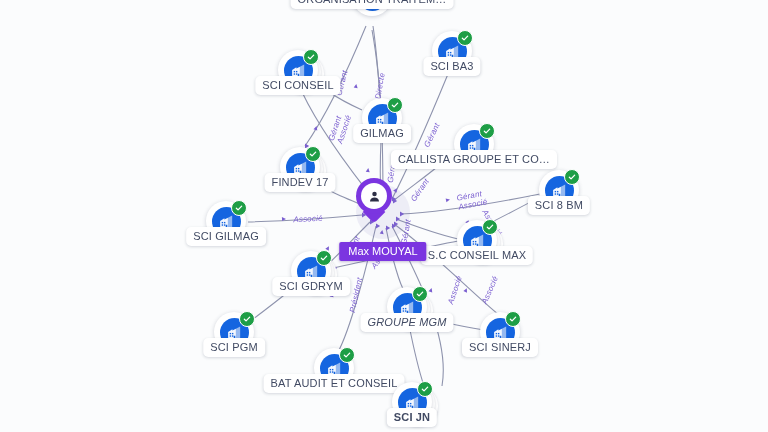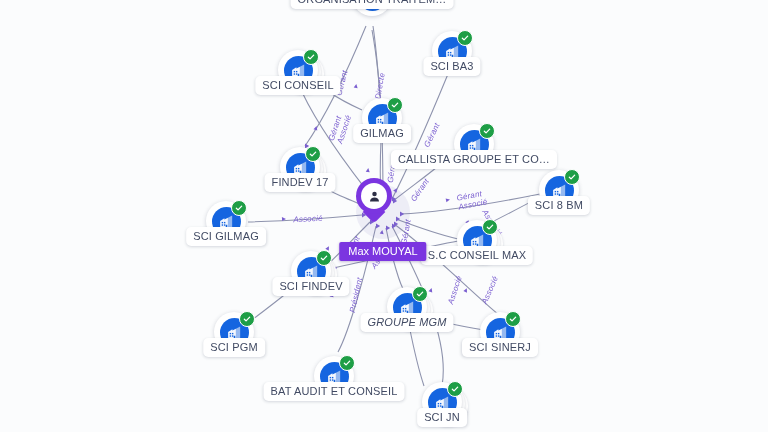--- a/index.html
+++ b/index.html
@@ -344,21 +344,21 @@
               <rect x="8.4" y="16" width="2" height="2" fill="#1565e0"></rect>
               <rect x="10.9" y="16.6" width="2.2" height="3.4" fill="#1565e0"></rect>
             </svg>
           </div>
           <div class="badge" style="background: rgb(30, 158, 70);">
             <svg width="8" height="8" viewBox="0 0 12 12" aria-hidden="true">
               <path d="M2 6.3 L4.6 8.8 L10 3.2" fill="none" stroke="#ffffff" stroke-width="1.9" stroke-linecap="round" stroke-linejoin="round"></path>
             </svg>
           </div>
         </div>
-        <div class="nlabel" style="top: 26px; color: rgb(65, 74, 99);">SCI FINDEV</div>
+        <div class="nlabel" style="top: 26px; color: rgb(65, 74, 99);">SCI GDRYM</div>
       </div>
       <div class="node" style="left: 407px; top: 307px;">
         <div class="stack s1"></div>
         <div class="stack s2"></div>
         <div class="disc">
           <div class="inner" style="background: rgb(21, 101, 224);">
             <svg width="17" height="17" viewBox="0 0 24 24" aria-hidden="true">
               <path fill="#ffffff" d="M3 20V11.2L9 7.3v2.0l5-2.6V20H3z" opacity=".95"></path>
               <path fill="#ffffff" d="M14 6.6 20 3.4V20h-6V6.6z" opacity=".55"></path>
               <rect x="5.2" y="12.6" width="2" height="2" fill="#1565e0"></rect>
@@ -411,42 +411,42 @@
             </svg>
           </div>
           <div class="badge" style="background: rgb(30, 158, 70);">
             <svg width="8" height="8" viewBox="0 0 12 12" aria-hidden="true">
               <path d="M2 6.3 L4.6 8.8 L10 3.2" fill="none" stroke="#ffffff" stroke-width="1.9" stroke-linecap="round" stroke-linejoin="round"></path>
             </svg>
           </div>
         </div>
         <div class="nlabel" style="top: 26px; color: rgb(65, 74, 99);">SCI PGM</div>
       </div>
-      <div class="node" style="left: 334px; top: 376px; text-align: center;">
+      <div class="node" style="left: 334px; top: 368px; text-align: center;">
         <div class="disc">
           <div class="inner" style="background: rgb(21, 101, 224);">
             <svg width="17" height="17" viewBox="0 0 24 24" aria-hidden="true">
               <path fill="#ffffff" d="M3 20V11.2L9 7.3v2.0l5-2.6V20H3z" opacity=".95"></path>
               <path fill="#ffffff" d="M14 6.6 20 3.4V20h-6V6.6z" opacity=".55"></path>
               <rect x="5.2" y="12.6" width="2" height="2" fill="#1565e0"></rect>
               <rect x="8.4" y="12.6" width="2" height="2" fill="#1565e0"></rect>
               <rect x="5.2" y="16" width="2" height="2" fill="#1565e0"></rect>
               <rect x="8.4" y="16" width="2" height="2" fill="#1565e0"></rect>
               <rect x="10.9" y="16.6" width="2.2" height="3.4" fill="#1565e0"></rect>
             </svg>
           </div>
           <div class="badge" style="background: rgb(30, 158, 70);">
             <svg width="8" height="8" viewBox="0 0 12 12" aria-hidden="true">
               <path d="M2 6.3 L4.6 8.8 L10 3.2" fill="none" stroke="#ffffff" stroke-width="1.9" stroke-linecap="round" stroke-linejoin="round"></path>
             </svg>
           </div>
         </div>
         <div class="nlabel" style="top: 26px; color: rgb(65, 74, 99);">BAT AUDIT ET CONSEIL</div>
       </div>
-      <div class="node" style="left: 442px; top: 402px;">
+      <div class="node" style="left: 412px; top: 402px; font-weight: bold;">
         <div class="stack s1"></div>
         <div class="stack s2"></div>
         <div class="disc">
           <div class="inner" style="background: rgb(21, 101, 224);">
             <svg width="17" height="17" viewBox="0 0 24 24" aria-hidden="true">
               <path fill="#ffffff" d="M3 20V11.2L9 7.3v2.0l5-2.6V20H3z" opacity=".95"></path>
               <path fill="#ffffff" d="M14 6.6 20 3.4V20h-6V6.6z" opacity=".55"></path>
               <rect x="5.2" y="12.6" width="2" height="2" fill="#1565e0"></rect>
               <rect x="8.4" y="12.6" width="2" height="2" fill="#1565e0"></rect>
               <rect x="5.2" y="16" width="2" height="2" fill="#1565e0"></rect>

